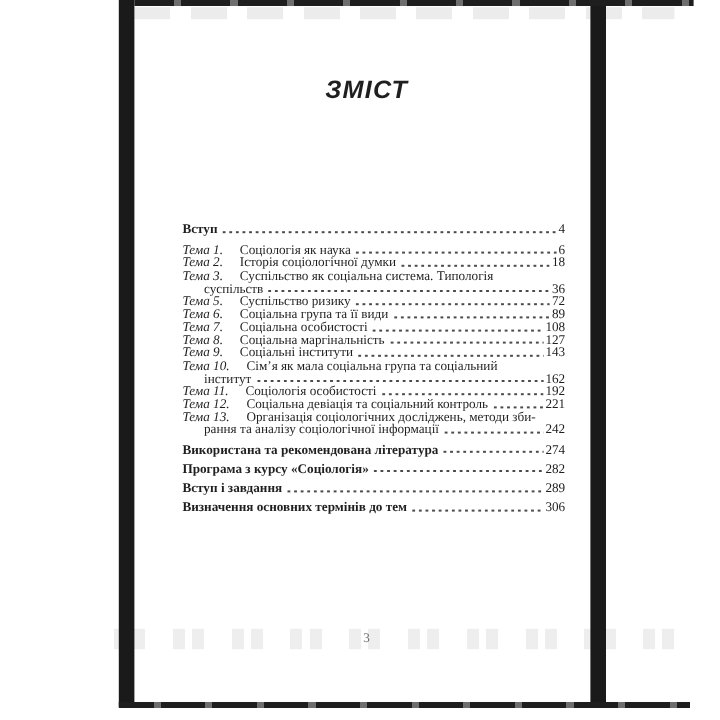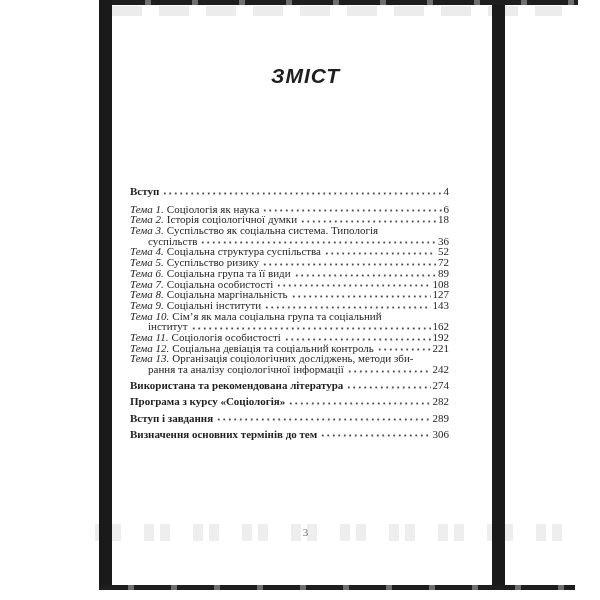--- a/index.html
+++ b/index.html
@@ -41,31 +41,31 @@
   }
   
   .title{
     position:absolute;left:146px;top:64px;width:319px;z-index:2;
     text-align:center;
     font-family:"Liberation Sans", sans-serif;
     font-weight:700;font-style:italic;
     font-size:21px;letter-spacing:1px;
   }
   .toc-list{
-    position:absolute;left:130px;top:186px;width:319px;z-index:2;
+    position:absolute;left:152px;top:186px;width:319px;z-index:2;
     font-size:11px;
   }
   .row{display:flex;align-items:baseline;line-height:10.7px;height:10.7px;}
   .row-intro + .row-tema{margin-top:7px;}
   .row-section{margin-top:5.5px;}
   .row-intro .t-label, .row-section .t-label{font-weight:700;}
   .row-cont{padding-left:18px;}
   .t-prefix{font-style:italic;white-space:pre;}
   .t-label{white-space:pre;}
-  .t-prefix + .t-label{margin-left:3px;}
+  .t-prefix + .t-label{margin-left:14px;}
   .t-leader{
     flex:1;align-self:stretch;margin:0 2px 0 3px;min-width:12px;
     background-image:radial-gradient(circle, var(--dots) 0.9px, rgba(0,0,0,0) 1.25px);
     background-size:5.5px 5px;
     background-repeat:repeat-x;
     background-position:left bottom 1px;
   }
   .t-page{text-align:right;white-space:pre;}
   .page-num{
     position:absolute;left:146px;top:526px;width:319px;z-index:2;
@@ -103,26 +103,20 @@
       <span class="t-page">18</span>
     </div>
     <div class="row row-tema">
       <span class="t-prefix">Тема 3.</span>
       <span class="t-label">Суспільство як соціальна система. Типологія</span>
     </div>
     <div class="row row-cont">
       <span class="t-label">суспільств</span>
       <span class="t-leader"></span>
       <span class="t-page">36</span>
-    </div>
-    <div class="row row-tema">
-      <span class="t-prefix">Тема 4.</span>
-      <span class="t-label">Соціальна структура суспільства</span>
-      <span class="t-leader"></span>
-      <span class="t-page">52</span>
     </div>
     <div class="row row-tema">
       <span class="t-prefix">Тема 5.</span>
       <span class="t-label">Суспільство ризику</span>
       <span class="t-leader"></span>
       <span class="t-page">72</span>
     </div>
     <div class="row row-tema">
       <span class="t-prefix">Тема 6.</span>
       <span class="t-label">Соціальна група та її види</span>

